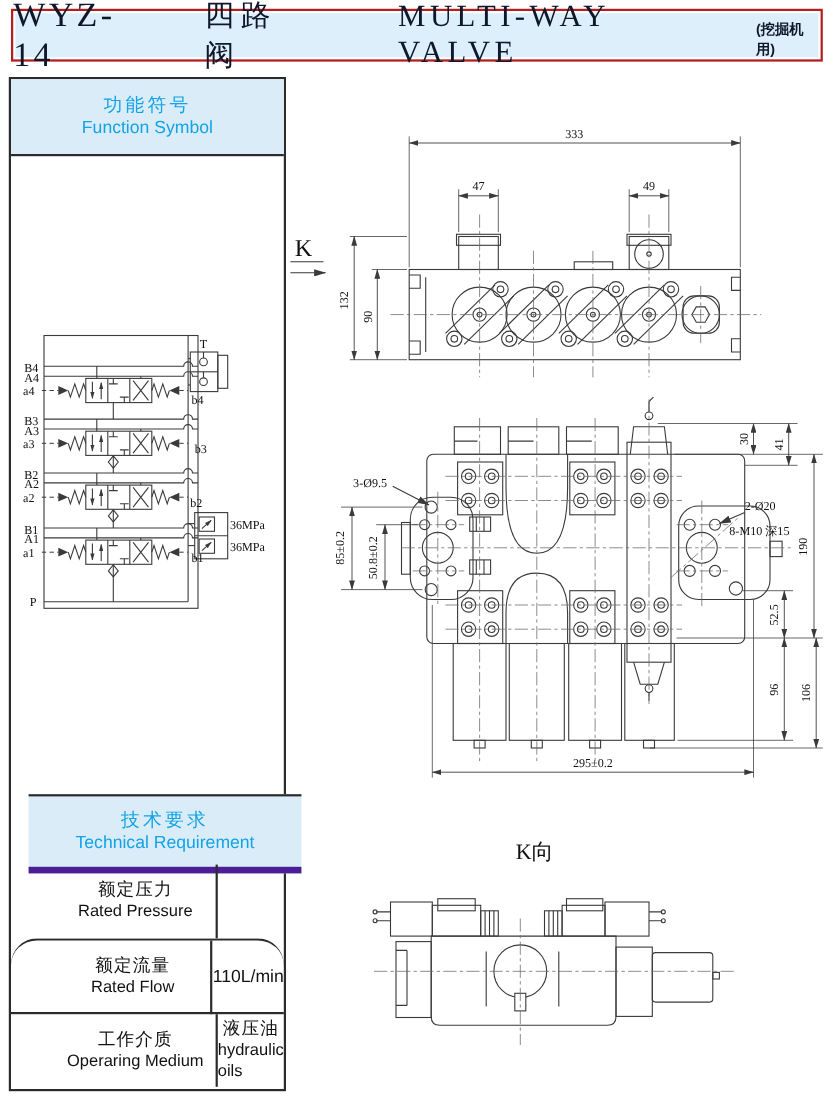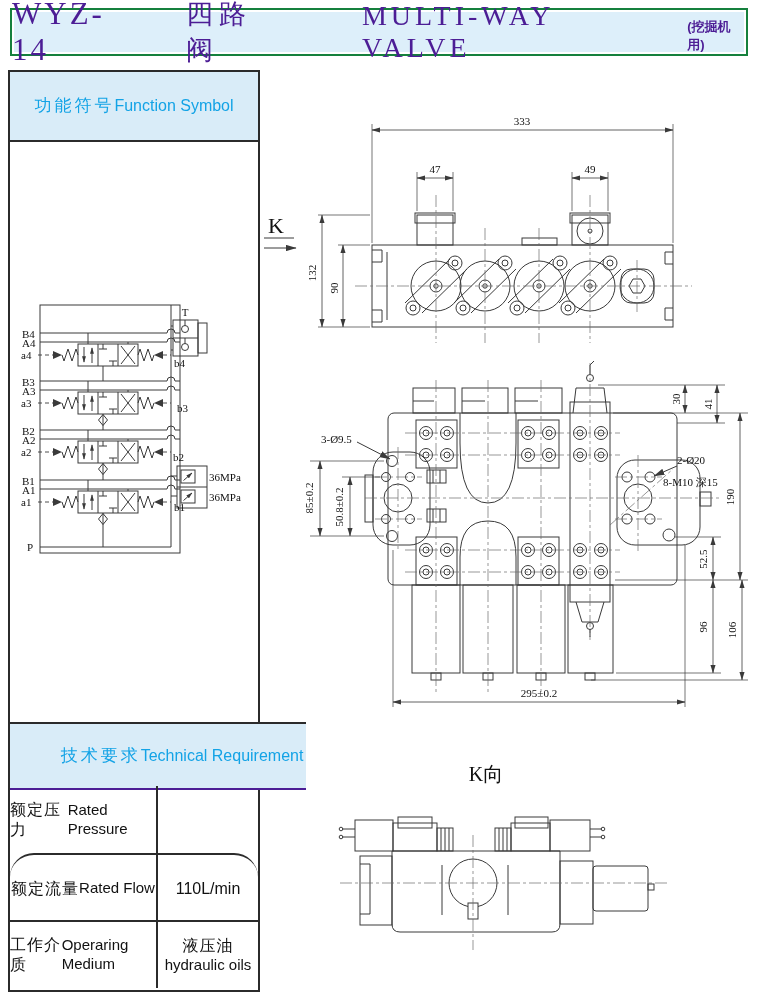--- a/index.html
+++ b/index.html
@@ -1,40 +1,40 @@
 <!DOCTYPE html>
 <html><head>
 <meta charset="utf-8">
 <style>
   html,body{margin:0;padding:0;background:#fff;}
   #page{position:relative;width:759px;height:999px;background:#fff;overflow:hidden;
         font-family:"Liberation Sans",sans-serif;}
   .abs{position:absolute;}
   
-  #hdr{left:10px;top:8px;width:734px;height:44px;border:2px solid #15803d;
+  #hdr{left:10px;top:8px;width:734px;height:44px;border:2px solid #b91c1c;
        background:#ddeffa;box-shadow:inset 0 0 0 2px #ffffff;
-       display:flex;align-items:center;justify-content:center;color:#4c1d95;}
+       display:flex;align-items:center;justify-content:center;color:#0f172a;}
   #hdr .model{font-family:"Liberation Serif",serif;font-size:31px;letter-spacing:3px;}
   #hdr .cn{font-size:27px;margin-left:48px;letter-spacing:6px;}
   #hdr .en{font-family:"Liberation Serif",serif;font-size:28px;margin-left:80px;letter-spacing:4px;}
   #hdr .note{font-size:13px;margin-left:24px;margin-top:8px;font-weight:bold;}
   
   #panel{left:8px;top:70px;width:248px;height:918px;border:2px solid #2b2b2b;background:#fff;}
-  .bluehead{background:#d9ecf8;color:#13a3e6;display:flex;flex-direction:row;
+  .bluehead{background:#d9ecf8;color:#13a3e6;display:flex;flex-direction:column;
             align-items:center;justify-content:center;line-height:1.3;}
   #fshead{left:0;top:0;width:100%;height:68px;border-bottom:2px solid #2b2b2b;}
   #fshead .l1{font-size:17px;letter-spacing:3px;}
   #fshead .l2{font-size:16px;}
-  #techhead{left:0;top:650px;width:100%;height:64px;border-top:2px solid #2b2b2b;
-            border-bottom:2px solid #4c1d95;padding-left:48px;}
+  #techhead{left:16px;top:650px;width:100%;height:64px;border-top:2px solid #2b2b2b;
+            border-bottom:6px solid #4c1d95;}
   #techhead .l1{font-size:17px;letter-spacing:3px;}
   #techhead .l2{font-size:16px;}
   .trow{left:0;width:100%;display:flex;color:#111;}
-  .trow .c1{width:146px;border-right:2px solid #2b2b2b;display:flex;flex-direction:row;
-            align-items:center;justify-content:center;line-height:1.25;}
+  .trow .c1{width:146px;border-right:2px solid #2b2b2b;display:flex;flex-direction:column;
+            align-items:center;justify-content:center;line-height:1.25;margin-left:40px;}
   .trow .c2{flex:1;display:flex;flex-direction:column;align-items:center;justify-content:center;line-height:1.25;}
   .trow .zh{font-size:16px;letter-spacing:1px;}
   .trow .en{font-size:15px;}
   .trow .val{font-size:16px;}
   .r1{top:714px;height:67px;}
   .r2{top:781px;height:67px;border-top:2px solid #2b2b2b;border-radius:24px;}
   .r3{top:848px;height:66px;border-top:2px solid #2b2b2b;}
   
   svg .ln, svg rect, svg circle, svg path, svg line, svg polygon{stroke:#3a3a3a;fill:none;stroke-width:1;}
   svg .f{fill:#3a3a3a;stroke:none;}

